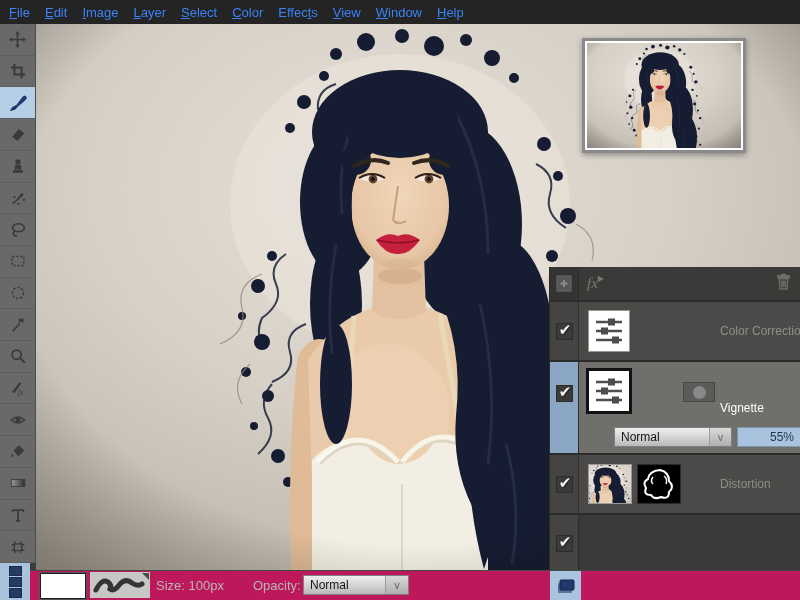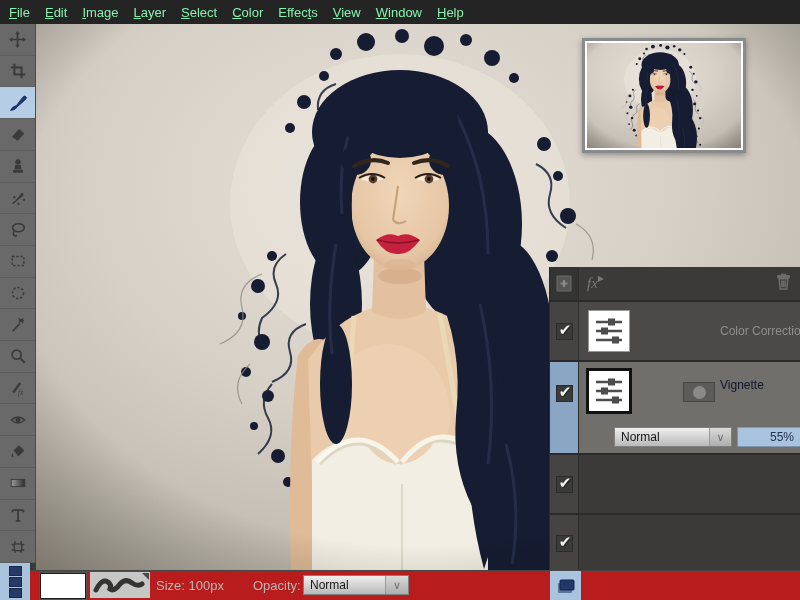--- a/index.html
+++ b/index.html
@@ -4,21 +4,21 @@
 <style>
   html,body{margin:0;padding:0;}
   body{width:800px;height:600px;position:relative;overflow:hidden;
        font-family:"Liberation Sans",sans-serif;background:#3a3a38;
        -webkit-font-smoothing:antialiased;}
   u{text-decoration:underline;}
 
   
   .menubar{position:absolute;left:0;top:0;width:800px;height:24px;background:#242424;
            display:flex;align-items:center;gap:15px;padding-left:9px;box-sizing:border-box;z-index:60;}
-  .menu-item{color:#86efac;font-size:13px;cursor:default;}
+  .menu-item{color:#3b82f6;font-size:13px;cursor:default;}
 
   
   .canvas{position:absolute;left:36px;top:24px;width:764px;height:576px;z-index:1;}
   .canvas svg{display:block;}
 
   
   .toolbar{position:absolute;left:0;top:24px;width:36px;height:539px;background:#696969;
            border-right:1px solid #4c4c4c;box-sizing:border-box;display:flex;flex-direction:column;z-index:50;}
   .tool{flex:1;display:flex;align-items:center;justify-content:center;border-bottom:1px solid #5e5e5e;}
   .tool.selected{background:#b6cde6;}
@@ -48,21 +48,21 @@
              border-right:1px solid #2e2e2d;box-sizing:border-box;background:#454443;}
   .row-content{flex:1;position:relative;background:#4b4a48;}
   .layer-row.selected .check-col{background:#8ba6c4;}
   .layer-row.selected .row-content{background:#716f6b;}
   .checkbox{width:17px;height:17px;background:#3a3a39;border:1px solid #2c2c2b;box-sizing:border-box;
             display:flex;align-items:center;justify-content:center;}
   .checkmark{color:#f5f5f5;font-size:15px;line-height:1;margin-top:-4px;margin-left:2px;
              text-shadow:1px 1px 1px rgba(0,0,0,.4);}
   .layer-label{position:absolute;left:141px;top:50%;transform:translateY(-50%);
                font-size:12px;color:#8f8e8b;white-space:nowrap;}
-  .layer-row.selected .layer-label{color:#0f172a;top:23px;}
+  .layer-row.selected .layer-label{color:#ffffff;top:46px;}
   .adj-thumb{position:absolute;left:9px;top:8px;width:42px;height:42px;background:#fff;
              border:1px solid #9997920;border:1px solid #999792;box-sizing:border-box;
              display:flex;align-items:center;justify-content:center;}
   .adj-thumb.bold{left:7px;top:6px;width:46px;height:46px;border:3px solid #111;}
   .mask-chip{position:absolute;left:104px;top:20px;width:32px;height:20px;background:#5c5b59;
              border:1px solid #474645;box-sizing:border-box;display:flex;align-items:center;justify-content:center;}
   .mask-chip .circle{width:13px;height:13px;border-radius:50%;background:#8a8987;}
   .photo-thumb{position:absolute;top:9px;border:1px solid #9a9a98;font-size:0;background:#ddd;}
   .mask-thumb{position:absolute;top:9px;border:1px solid #2a2a29;font-size:0;background:#000;}
 
@@ -73,21 +73,21 @@
   .blend-select .txt{flex:1;font-size:12px;color:#151515;padding-left:6px;}
   .blend-select .chev{width:21px;height:100%;border-left:1px solid #9a9a9a;
                       background:linear-gradient(#d9d9d9,#aeaeae);display:flex;align-items:center;justify-content:center;
                       color:#6f6f6f;font-size:11px;}
   .opacity-bar{position:absolute;left:158px;top:3px;width:90px;height:20px;background:#a9c3df;
                border:1px solid #7d95ad;box-sizing:border-box;display:flex;align-items:center;justify-content:center;
                font-size:12px;color:#23344e;}
   .lp-filler{height:4px;background:#3b3a38;}
 
   
-  .bottombar{position:absolute;left:30px;top:570px;width:770px;height:30px;background:#b91c1c;
+  .bottombar{position:absolute;left:30px;top:570px;width:770px;height:30px;background:#be185d;
              border-top:1px solid #474745;box-sizing:border-box;z-index:40;}
   .swatch{position:absolute;left:10px;top:2px;width:44px;height:24px;background:#ffffff;
           border:1px solid #1e1e1e;box-shadow:0 0 0 1px #555;}
   .brush-preview{position:absolute;left:60px;top:1px;width:60px;height:26px;background:#c7c7c5;overflow:hidden;}
   .brush-preview .corner{position:absolute;right:1px;top:1px;width:0;height:0;
           border-left:7px solid transparent;border-top:7px solid #4a4a48;}
   .bb-text{position:absolute;top:7px;font-size:13px;color:#b8b8b6;white-space:nowrap;}
   .bb-size{left:126px;} .bb-opacity{left:223px;}
   .bb-select{position:absolute;left:273px;top:4px;width:106px;height:20px;
              background:linear-gradient(#efefef,#b9b9b9);border:1px solid #7f7f7f;box-sizing:border-box;
@@ -469,20 +469,35 @@
       </div>
     </div>
   </div>
 
   <div class="layer-row" style="height:58px">
     <div class="check-col">
       <div class="checkbox">
         <span class="checkmark">✔</span>
       </div>
     </div>
+    <div class="row-content">
+      <div class="photo-thumb" style="left:9px">
+        <svg viewBox="230 20 340 400" width="42" height="38" preserveAspectRatio="none">
+            <use href="#photo"></use>
+          </svg>
+      </div>
+      <div class="mask-thumb" style="left:58px">
+        <svg width="42" height="38" viewBox="0 0 42 38">
+          <rect width="42" height="38" fill="#000"></rect>
+          <path d="M22,5 Q11,6 10,14 Q4,17 8,23 Q5,30 13,30 Q16,35 23,32 Q31,35 31,27 Q37,22 31,16 Q31,7 22,5 Z" stroke="#fff" stroke-width="2" fill="none"></path>
+          <path d="M15,12 q-3,4 0,7 M26,11 q4,3 2,8" stroke="#fff" stroke-width="1.4" fill="none"></path>
+        </svg>
+      </div>
+      <span class="layer-label">Distortion</span>
+    </div>
   </div>
 
   <div class="layer-row" style="height:57px">
     <div class="check-col">
       <div class="checkbox">
         <span class="checkmark">✔</span>
       </div>
     </div>
   </div>
   <div class="lp-filler"></div>

